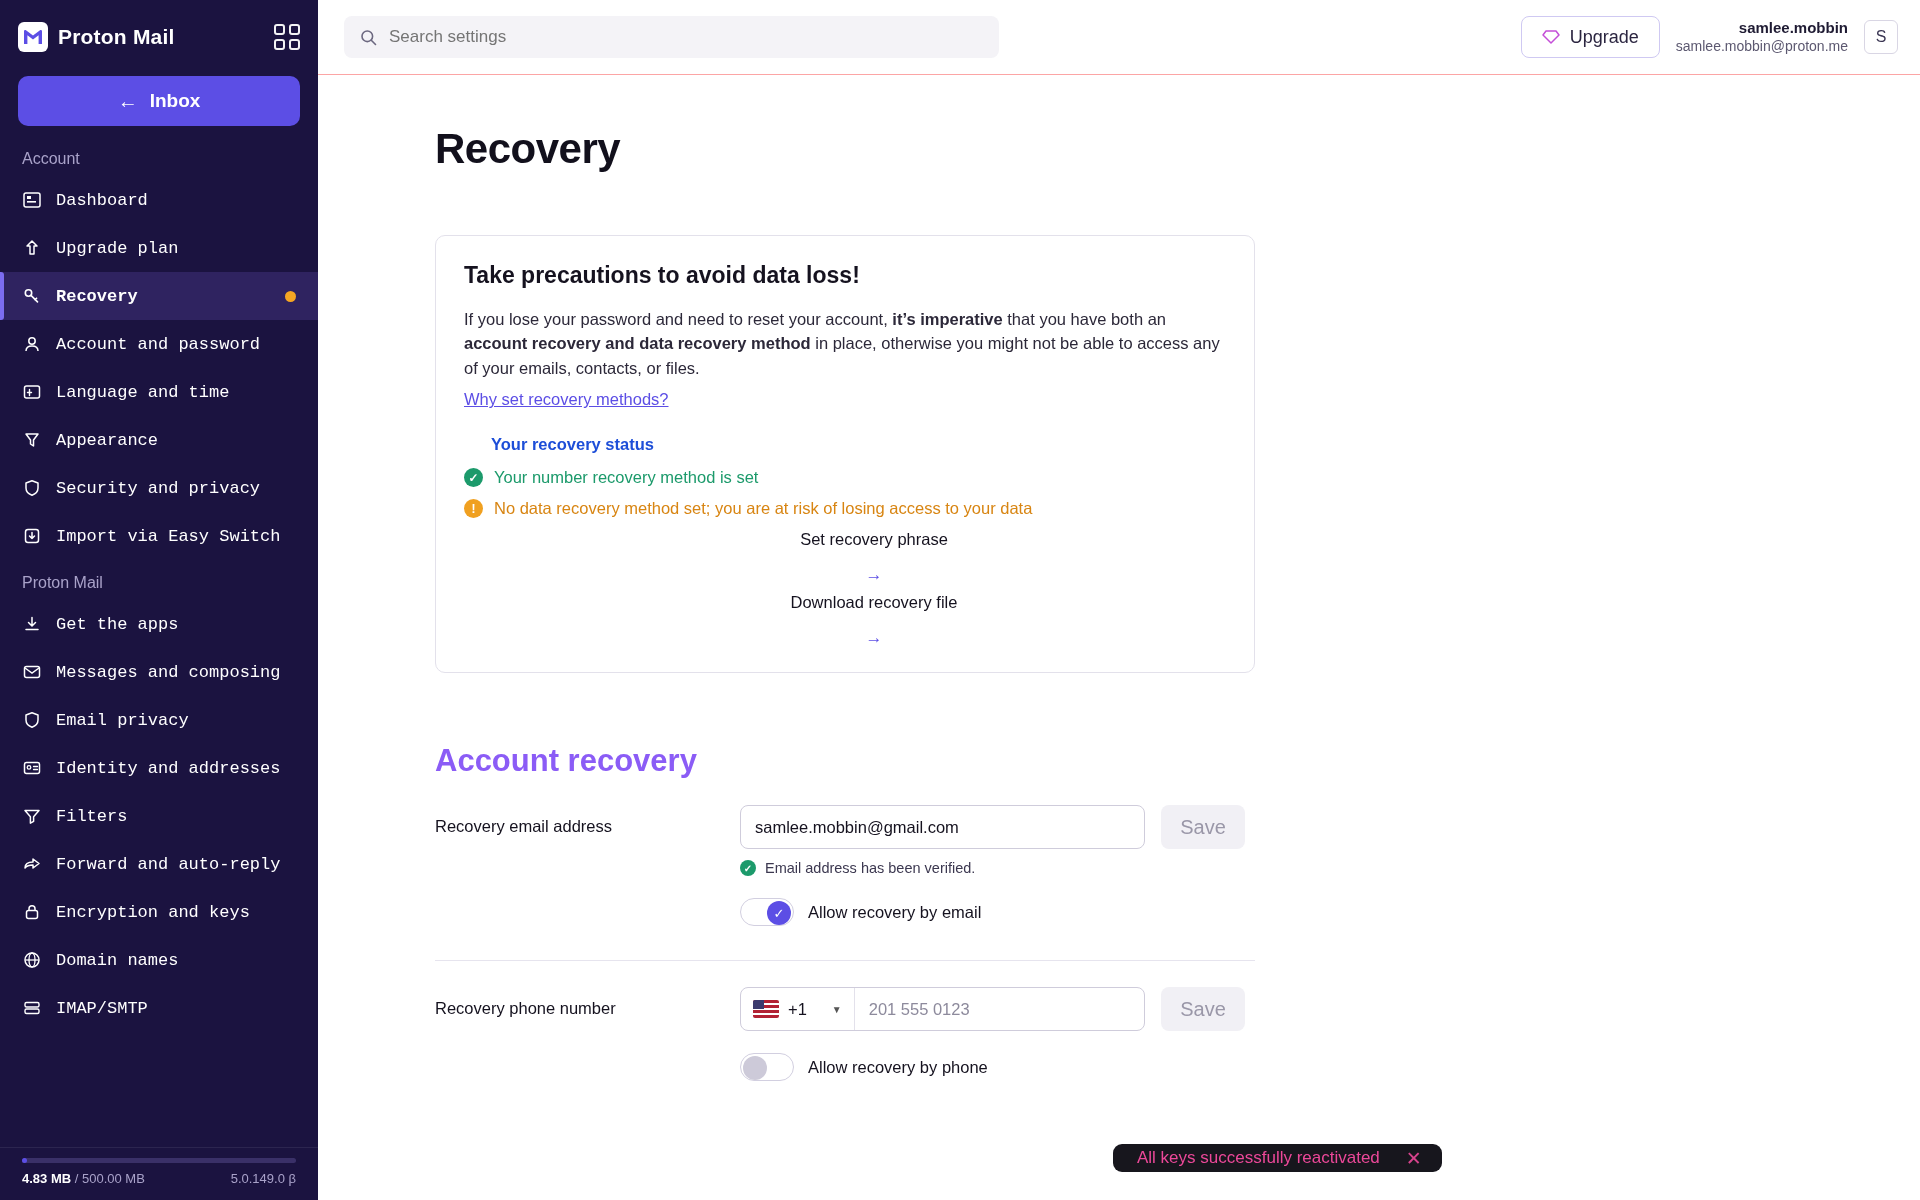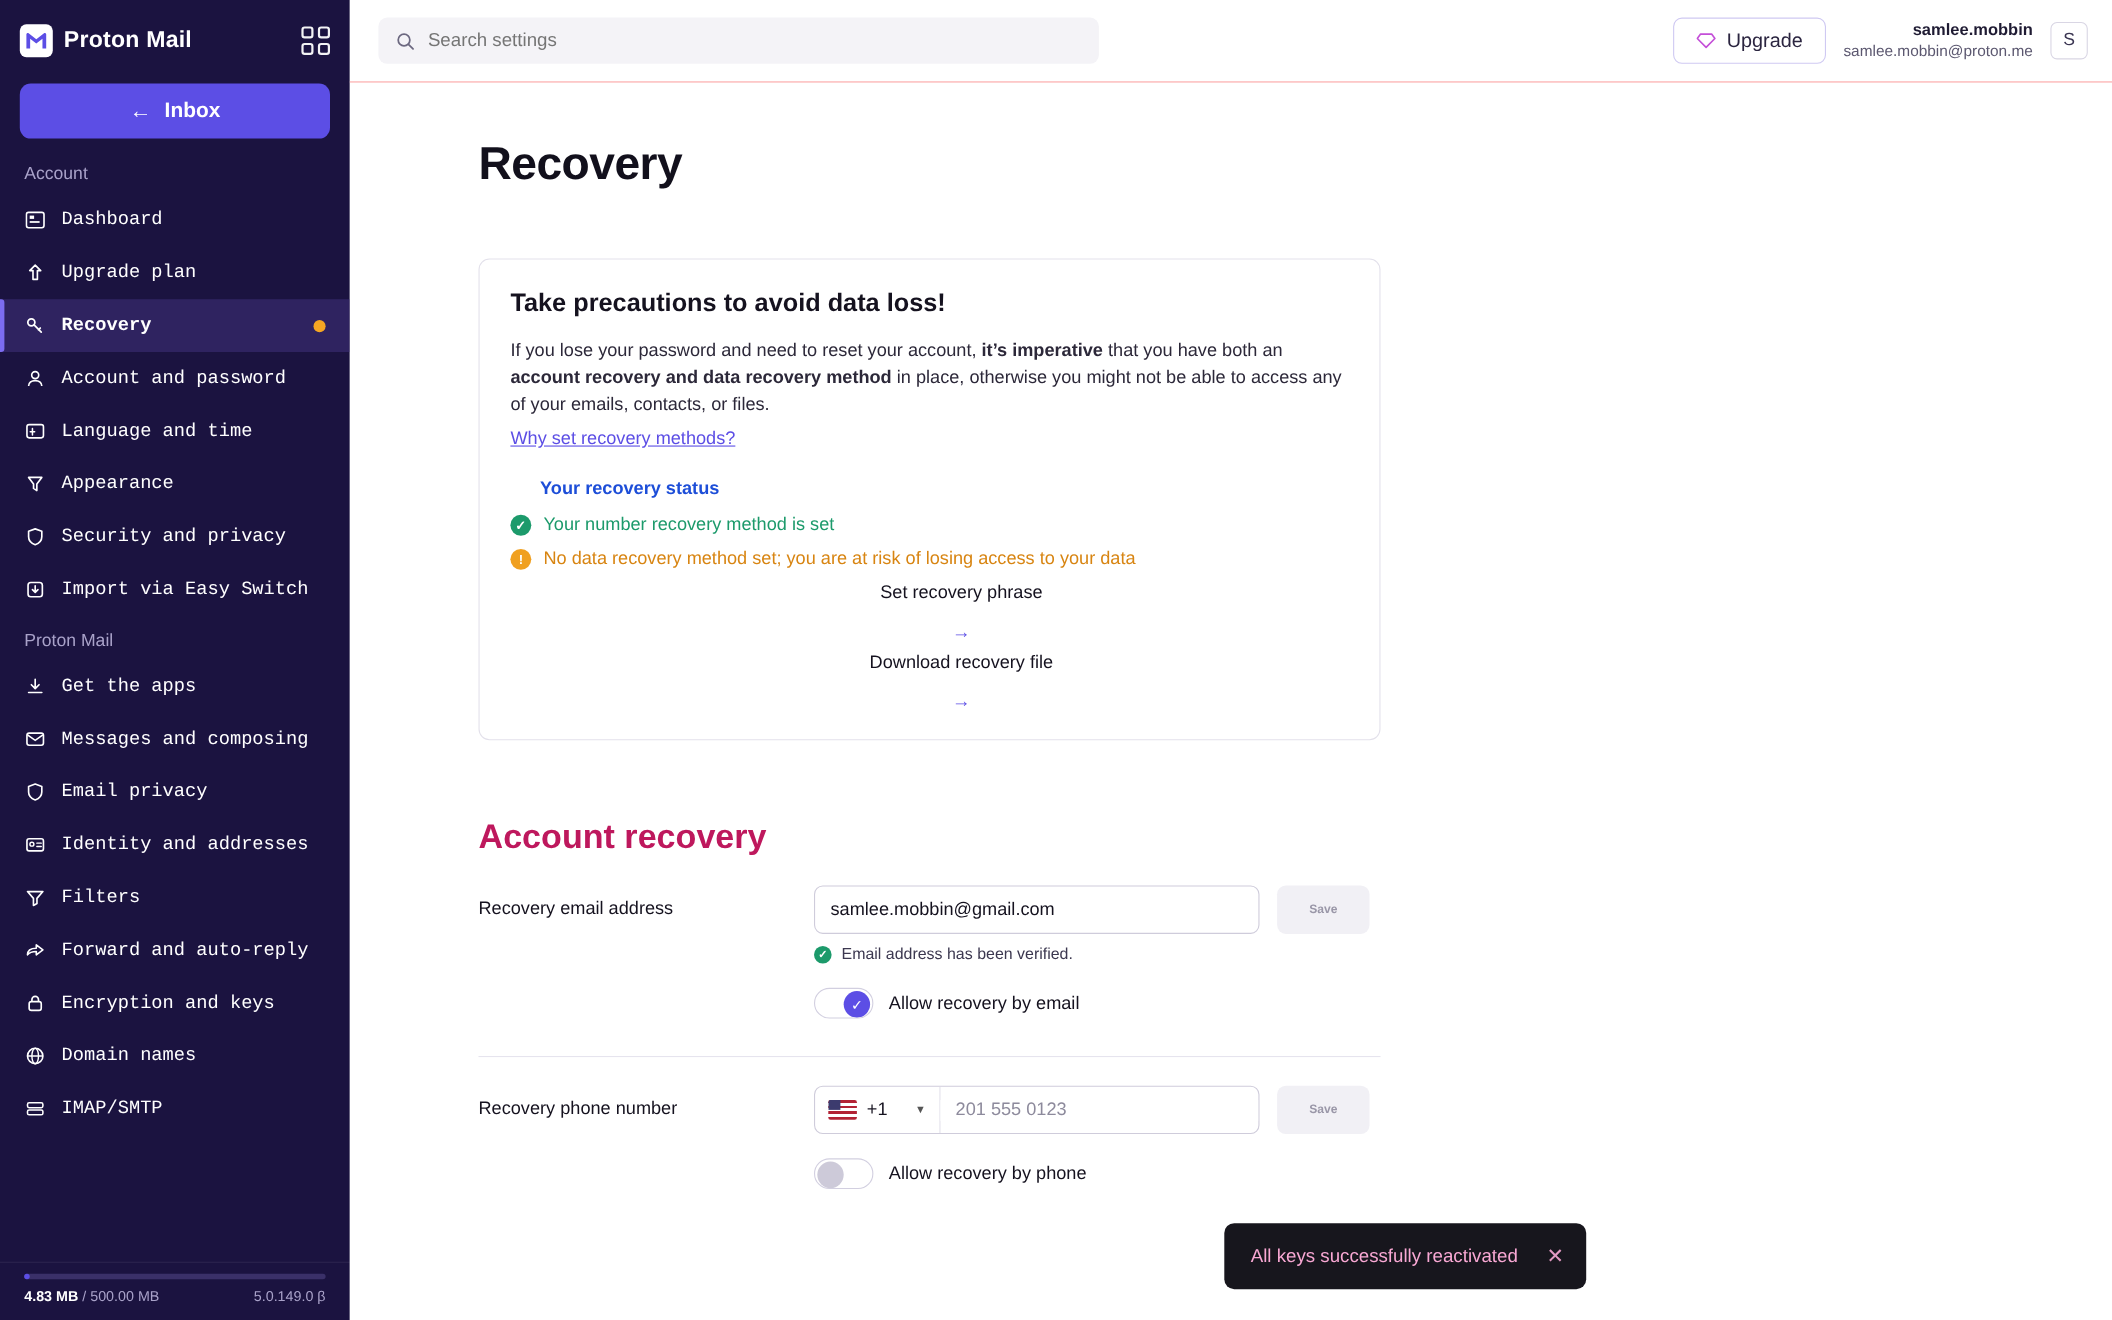--- a/index.html
+++ b/index.html
@@ -144,37 +144,36 @@
   .status-title { font-size: 16.5px; font-weight: 700; color: #1d4ed8; margin-top: 26px; margin-bottom: 14px; margin-left: 27px; }
   .status-row { display: flex; align-items: center; gap: 11px; font-size: 16.5px; margin-bottom: 12px; }
   .status-row.ok { color: #1c9a6b; }
   .status-row.warn { color: #d88512; }
   .cicon { width: 19px; height: 19px; border-radius: 50%; display: flex; align-items: center; justify-content: center; color: #fff; font-size: 12px; font-weight: 700; flex: 0 0 19px; }
   .cicon.green { background: #1c9a6b; }
   .cicon.amber { background: #f0a020; }
   .action-row { display: flex; align-items: center; gap: 16px; padding-left: 58px; margin-bottom: 8px; font-size: 16.5px; color: #15121f; cursor: pointer; flex-direction: column; }
   .action-row .arr { color: #5c4ee5; font-size: 17px; }
 
-  h2.section-title { font-size: 31px; font-weight: 700; color: #be185d; margin-top: 70px; }
+  h2.section-title { font-size: 31px; font-weight: 700; color: #8b5cf6; margin-top: 70px; }
 
   .field-row { display: flex; align-items: flex-start; margin-top: 26px; }
   .field-label { width: 305px; flex: 0 0 305px; font-size: 16.5px; color: #15121f; padding-top: 12px; }
   .field-ctrl { flex: 1 1 auto; }
   .text-input {
     width: 405px; height: 44px; border: 1px solid #cfccdb; border-radius: 8px;
     padding: 0 14px; font-size: 16.5px; color: #15121f; outline: none;
     font-family: "Liberation Sans", sans-serif; background: #fff;
   }
   .text-input::placeholder { color: #8d8a9c; }
   .save-btn {
     margin-left: 16px; height: 44px; min-width: 84px;
     background: #f1f0f5; border: 0; border-radius: 8px;
-    color: #9a97a8; font-size: 11px; cursor: pointer;
+    color: #9a97a8; font-size: 20px; cursor: pointer;
     font-family: "Liberation Sans", sans-serif;
-    font-weight: bold;
   }
   .inline { display: flex; align-items: flex-start; }
   .verified { display: flex; align-items: center; gap: 9px; margin-top: 11px; font-size: 14.5px; color: #3c3850; }
   .cicon.sm { width: 16px; height: 16px; flex: 0 0 16px; font-size: 10px; }
 
   .toggle-row { display: flex; align-items: center; gap: 14px; margin-top: 22px; }
   .toggle {
     width: 54px; height: 28px; border-radius: 16px; background: #ffffff;
     border: 1px solid #d2cfe0; position: relative; cursor: pointer;
   }
@@ -203,22 +202,22 @@
   }
   .flag::after { content: ""; position: absolute; left: 0; top: 0; width: 11px; height: 9px; background: #3c3b6e; }
   .cc-code { font-size: 16.5px; color: #15121f; }
   .caret { font-size: 10px; color: #555; margin-left: 16px; }
   .phone-num { border: 0; outline: none; font-size: 16.5px; padding: 0 14px; width: 100%; font-family: "Liberation Sans", sans-serif; color: #15121f; }
   .phone-num::placeholder { color: #8d8a9c; }
 
   
   .toast {
     position: absolute; left: 795px; bottom: 28px;
-    background: #17161d; color: #f9a8d4;
-    height: 60px; border-radius: 9px;
+    background: #17161d; color: #ec4899;
+    height: 28px; border-radius: 9px;
     display: flex; align-items: center; gap: 26px;
     padding: 0 20px 0 24px;
     font-size: 17px;
   }
   .toast-close { font-size: 19px; cursor: pointer; opacity: .9; }
   svg { display: block; }
 </style>
 </head>
 <body>
 

